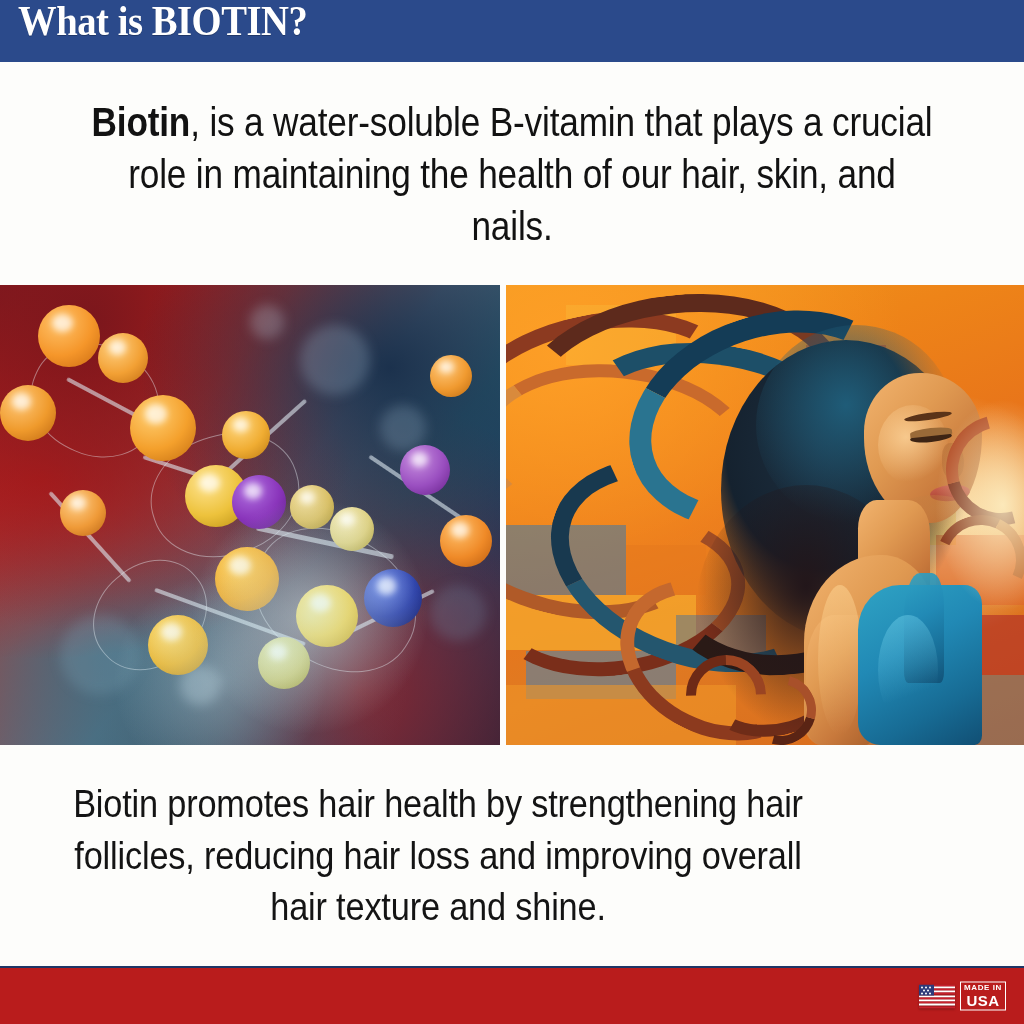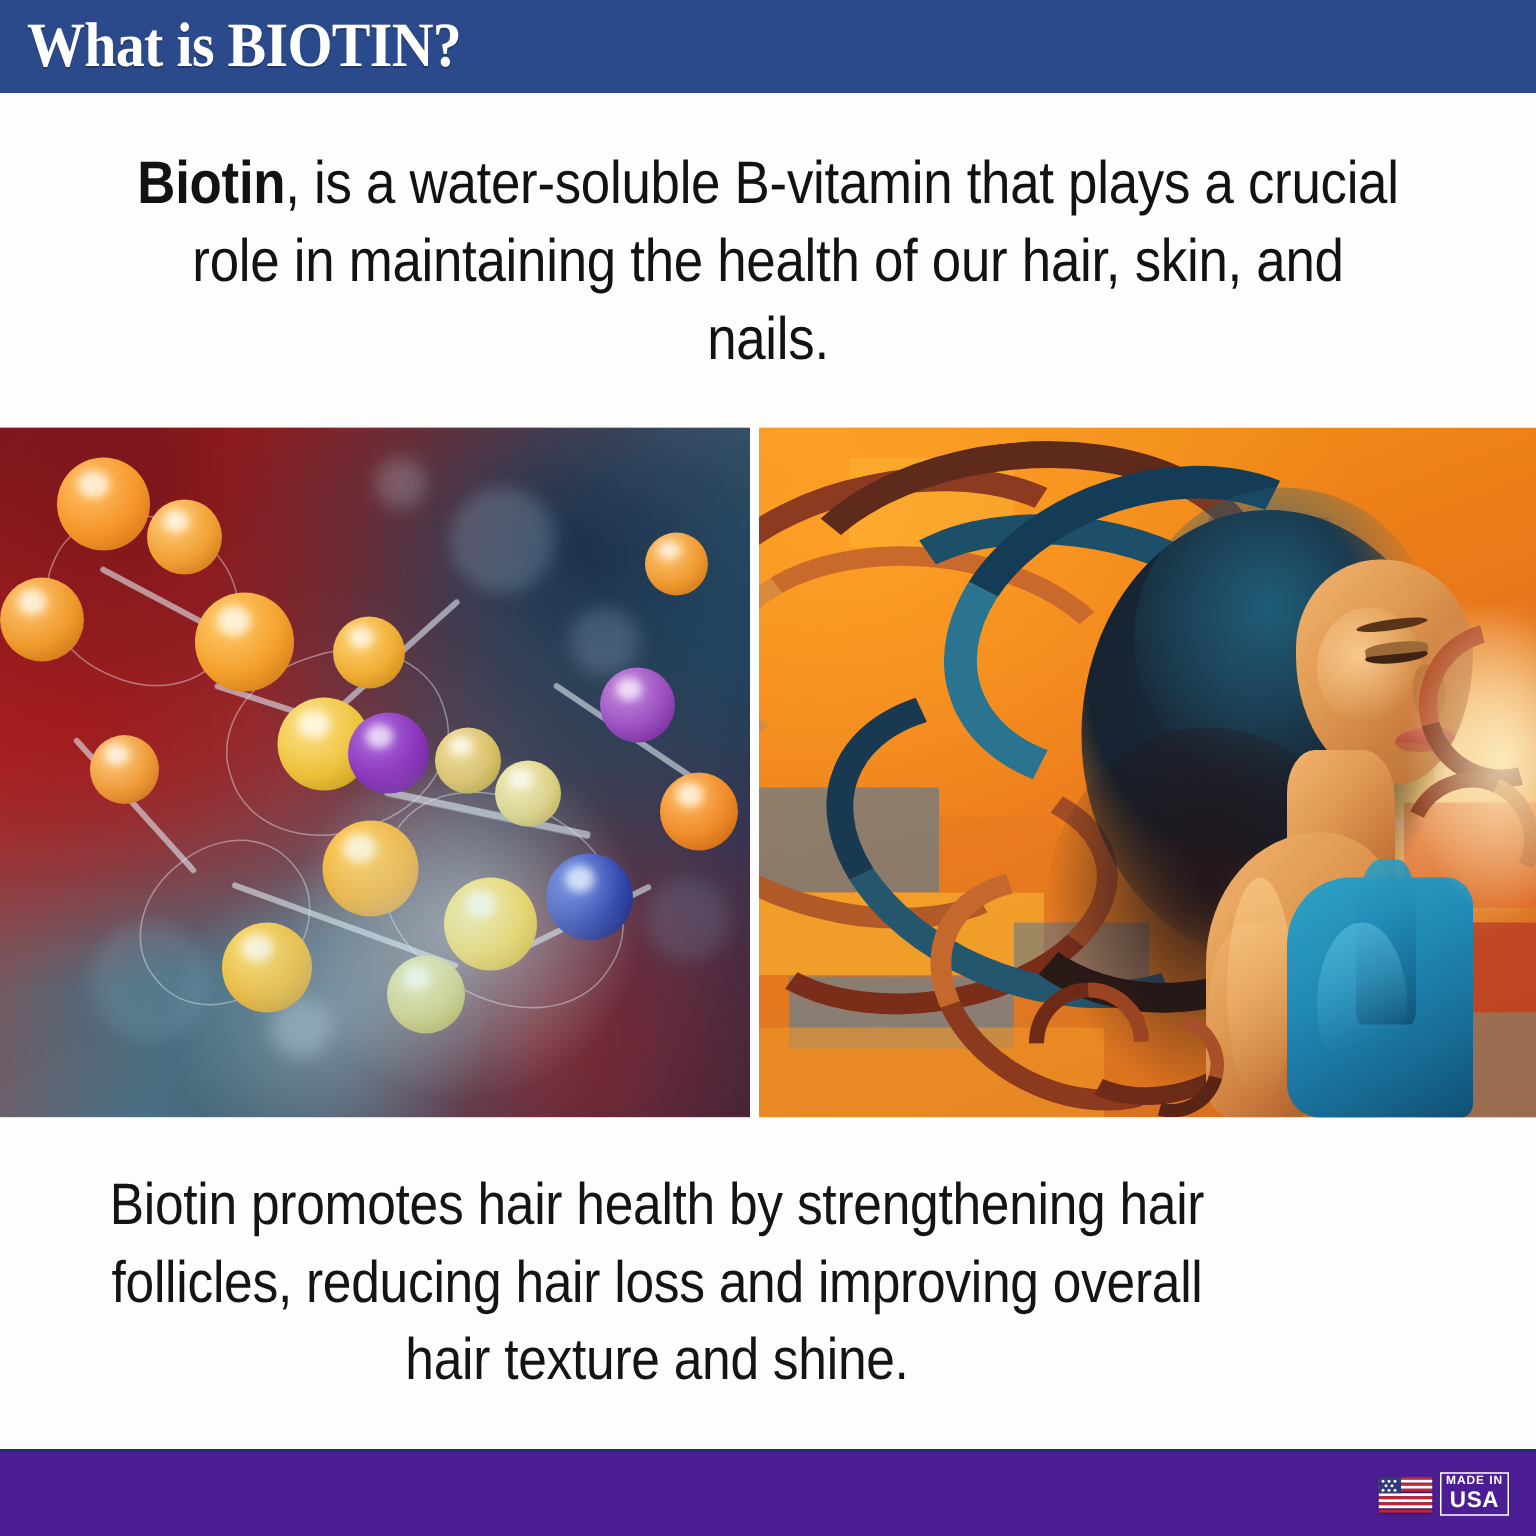--- a/index.html
+++ b/index.html
@@ -8,21 +8,21 @@
     background:#fdfdfb;
     font-family:"Liberation Sans", sans-serif;
     position:relative;
     overflow:hidden;
   }
 
   
   .header-bar{
     position:absolute; left:0; top:0; width:1024px; height:62px;
     background:#2b4a8b;
-    display:flex; align-items:center;
+    display:flex; align-items:flex-start;
   }
   .header-title{
     color:#ffffff;
     font-family:"Liberation Serif", serif;
     font-weight:bold;
     font-size:42px;
     line-height:1;
     letter-spacing:-0.5px;
     margin-left:18px;
     transform:scaleX(0.92);
@@ -131,21 +131,21 @@
     line-height:1.32;
     font-family:"Liberation Sans", sans-serif;
     transform:scaleX(0.88);
     transform-origin:center center;
     letter-spacing:-0.2px;
   }
 
   
   .footer-bar{
     position:absolute; left:0; top:966px; width:1024px; height:58px;
-    background:#4c1d95;
+    background:#b91c1c;
     border-top:2px solid #1d3566;
   }
   .usa-badge{
     position:absolute; right:18px; top:50%; transform:translateY(-50%);
     display:flex; align-items:center; gap:5px;
   }
   .flag{
     position:relative; width:36px; height:24px; overflow:hidden;
     filter:drop-shadow(0 1px 1px rgba(0,0,0,.35));
   }

